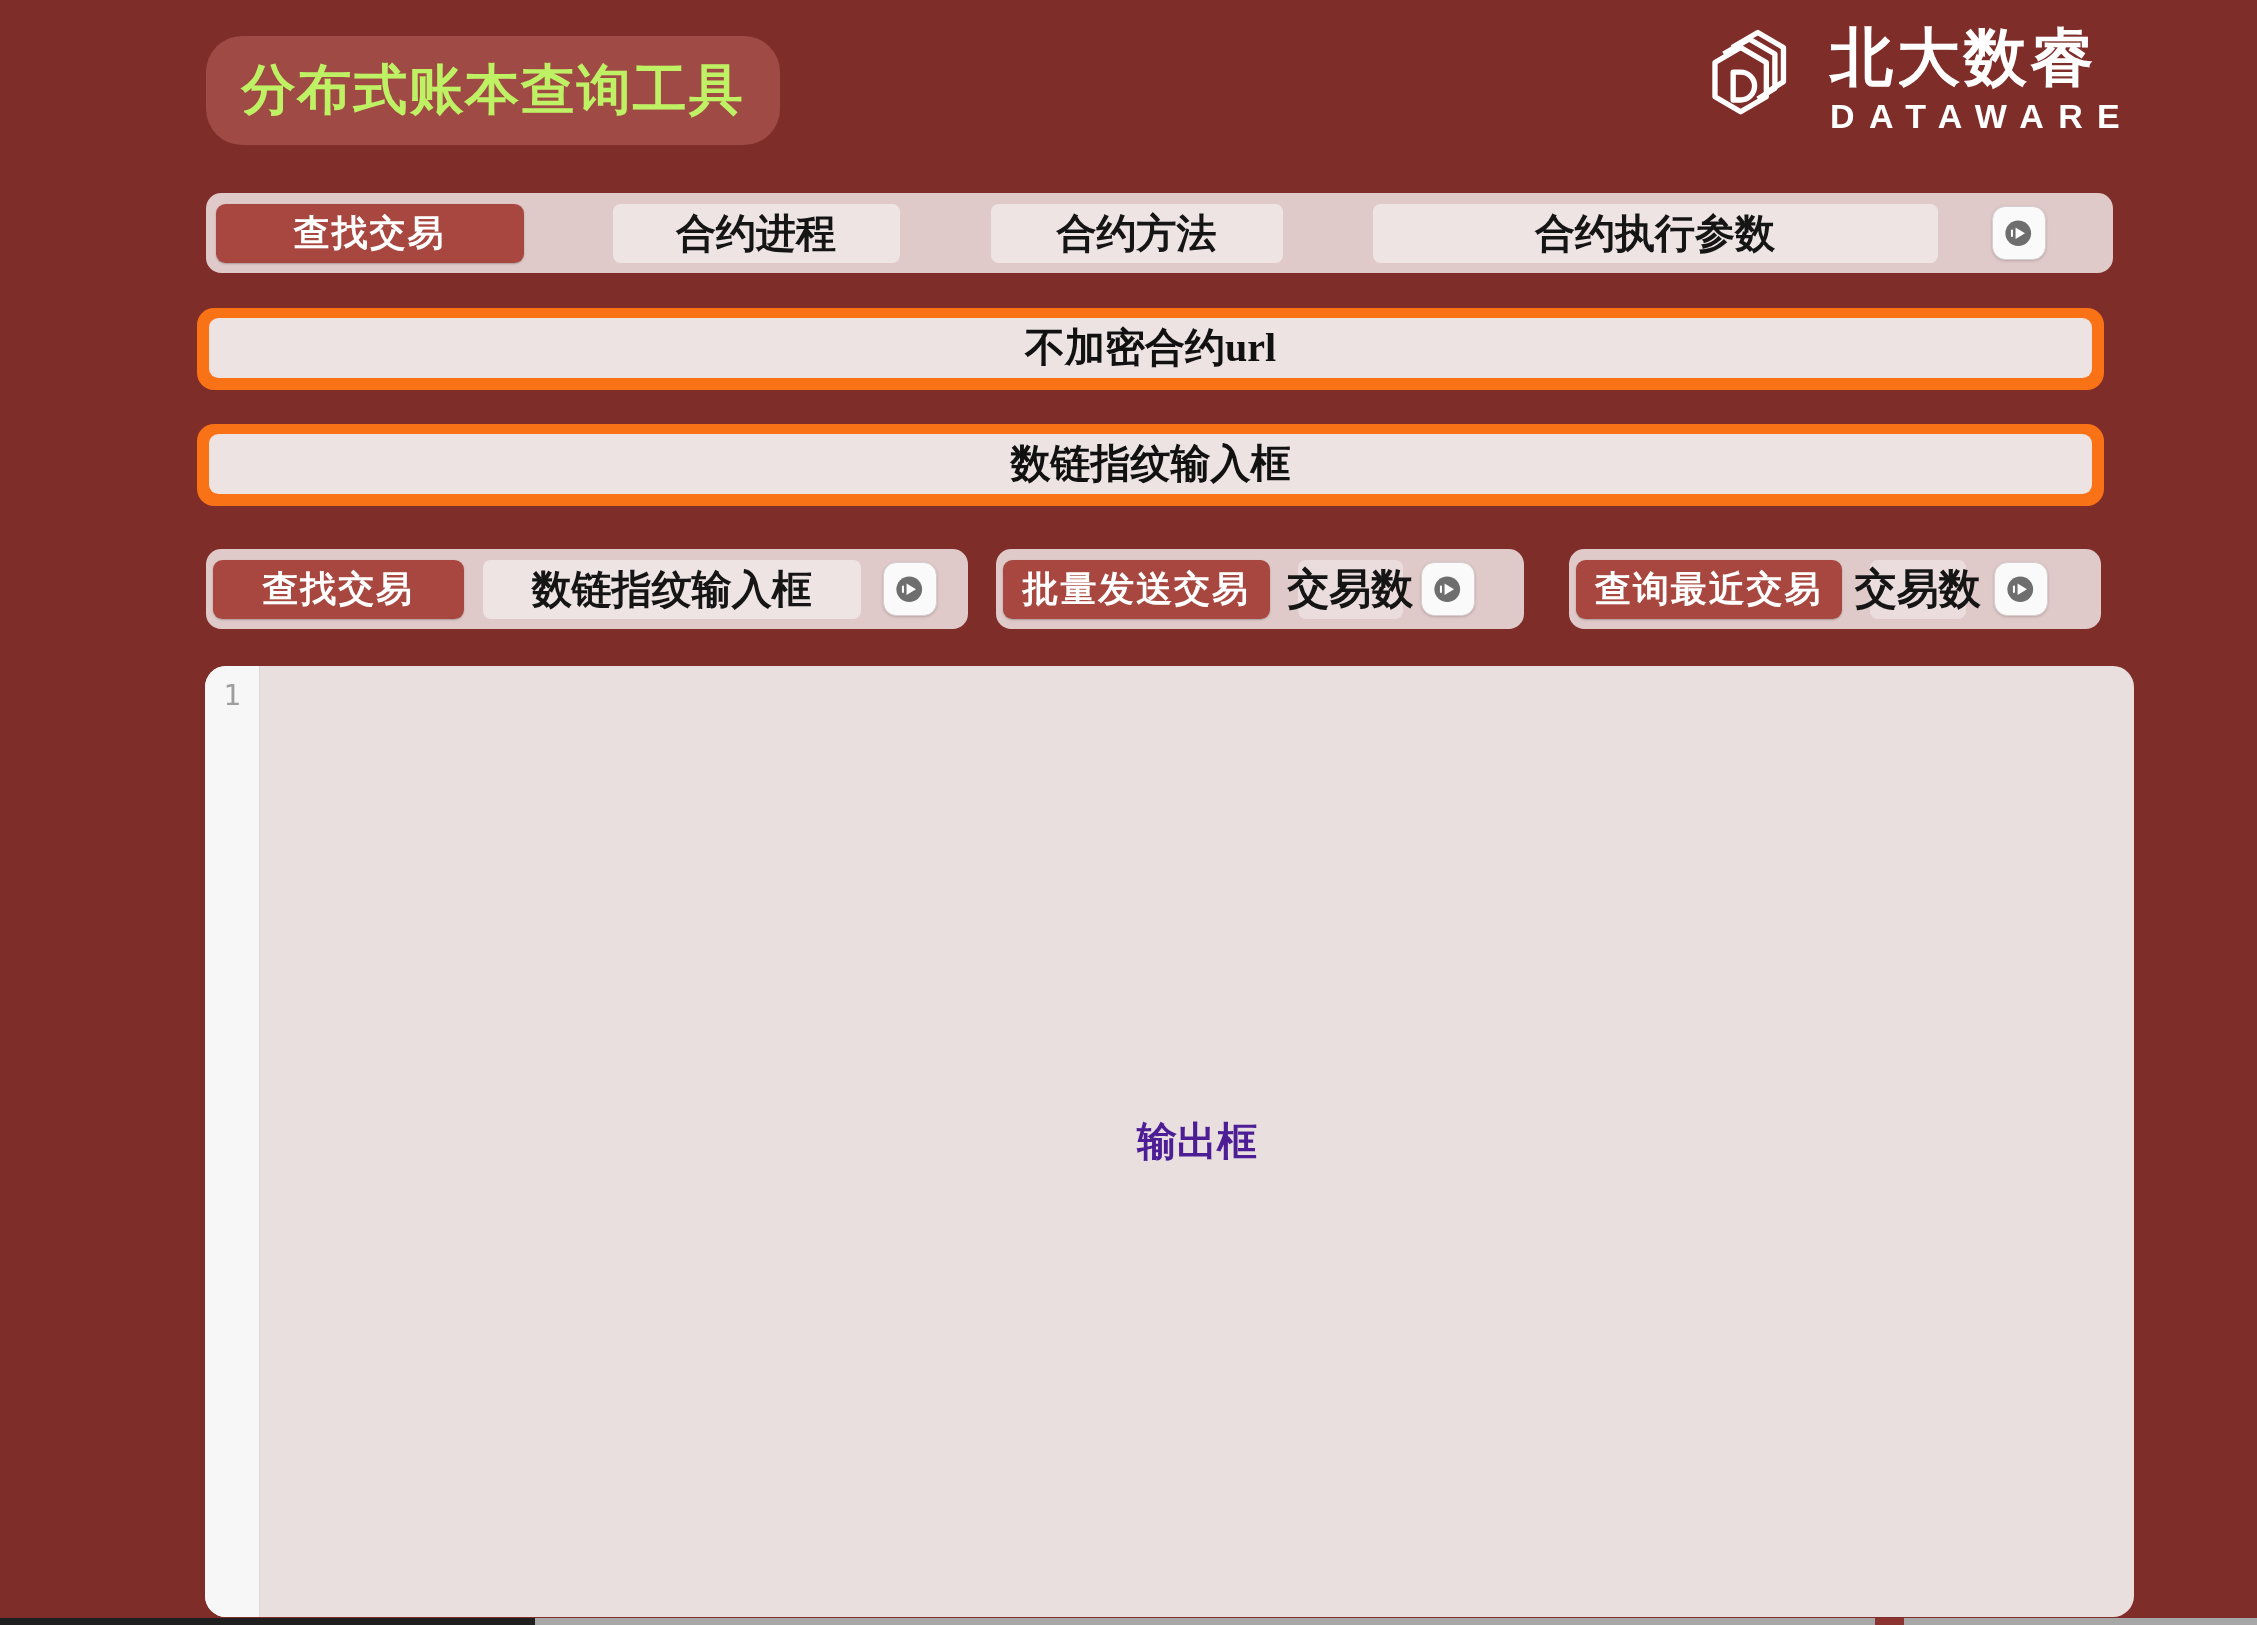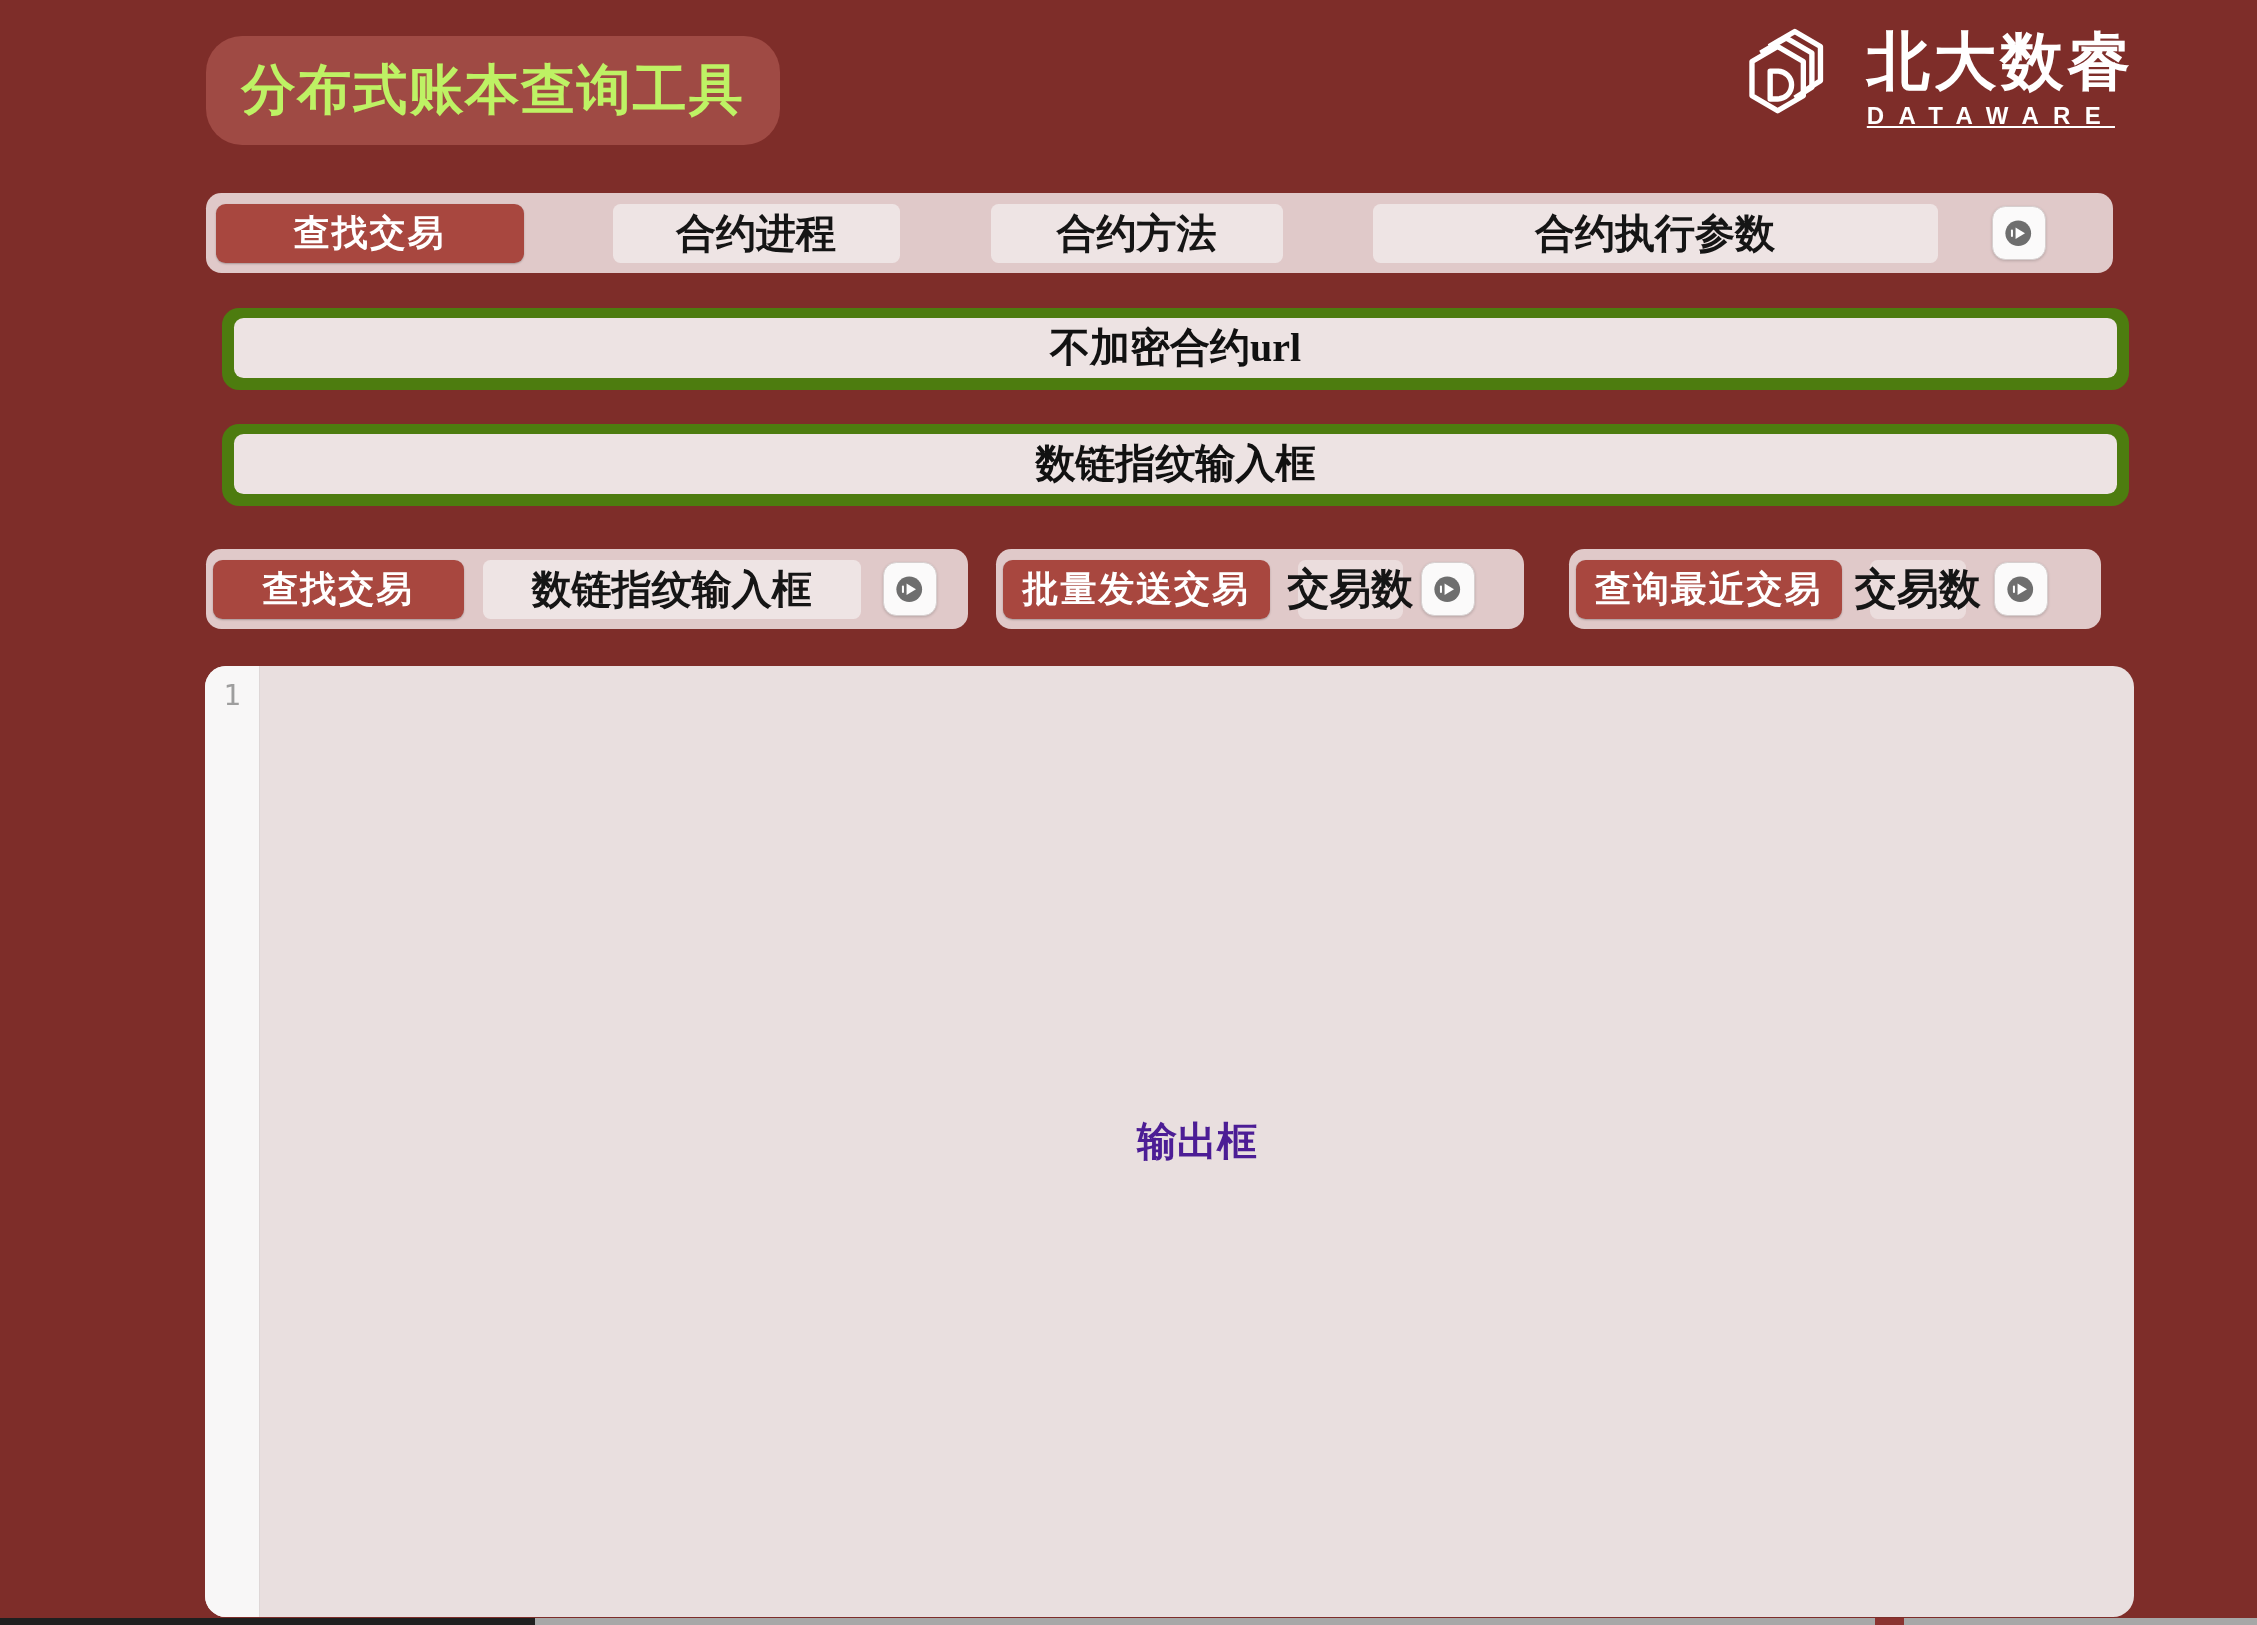--- a/index.html
+++ b/index.html
@@ -18,21 +18,21 @@
     display:flex; align-items:center; justify-content:center;
   }
   .title-box span{ color:#bef264; font-size:54px; font-weight:bold; letter-spacing:1.9px; }
 
   .logo{
     position:absolute; top:23px; right:124px;
     display:flex; align-items:center; gap:23px; color:#fff;
   }
   .logo-text{ display:flex; flex-direction:column; align-items:flex-start; }
   .logo-brand{ font-size:63px; font-weight:bold; letter-spacing:3.8px; line-height:1.1; }
-  .logo-sub{ font-size:24px; font-weight:bold; letter-spacing:14.3px; margin-top:5px;text-decoration:underline; }
+  .logo-sub{ font-size:34px; font-weight:bold; letter-spacing:14.3px; margin-top:5px; }
 
   
   .btn-red{
     background:#A8473F; border-radius:9.6px; color:#fff;
     font-weight:bold; font-size:36px; letter-spacing:1.9px;
     display:flex; align-items:center; justify-content:center;
     height:59px; box-shadow:0 1px 1.9px rgba(0,0,0,.25); cursor:pointer;
   }
   .field{
     background:#EEE4E4; border-radius:7.6px; height:59px;
@@ -54,22 +54,22 @@
     display:flex; align-items:center; padding-left:9.6px;
   }
   .tab-bar .btn-red{ width:308px; }
   .tab-field-1{ width:287px; margin-left:89px; }
   .tab-field-2{ width:292px; margin-left:91px; }
   .tab-field-3{ width:565px; margin-left:90px; }
   .tab-bar .run-btn{ margin-left:54px; }
 
   
   .url-bar{
-    position:absolute; left:222px; width:1907px; height:82px;
-    background:#4d7c0f; border-radius:17px; padding:9.6px 12.4px 12.4px;
+    position:absolute; left:197px; width:1907px; height:82px;
+    background:#f97316; border-radius:17px; padding:9.6px 12.4px 12.4px;
   }
   .url-bar-1{ top:308px; }
   .url-bar-2{ top:424px; }
   .url-field{
     width:100%; height:100%; background:#EDE3E3; border-radius:9.6px;
     display:flex; align-items:center; justify-content:center;
     font-family:"Liberation Serif", serif; font-weight:bold;
     font-size:40px; color:#111; cursor:text;
   }
 

